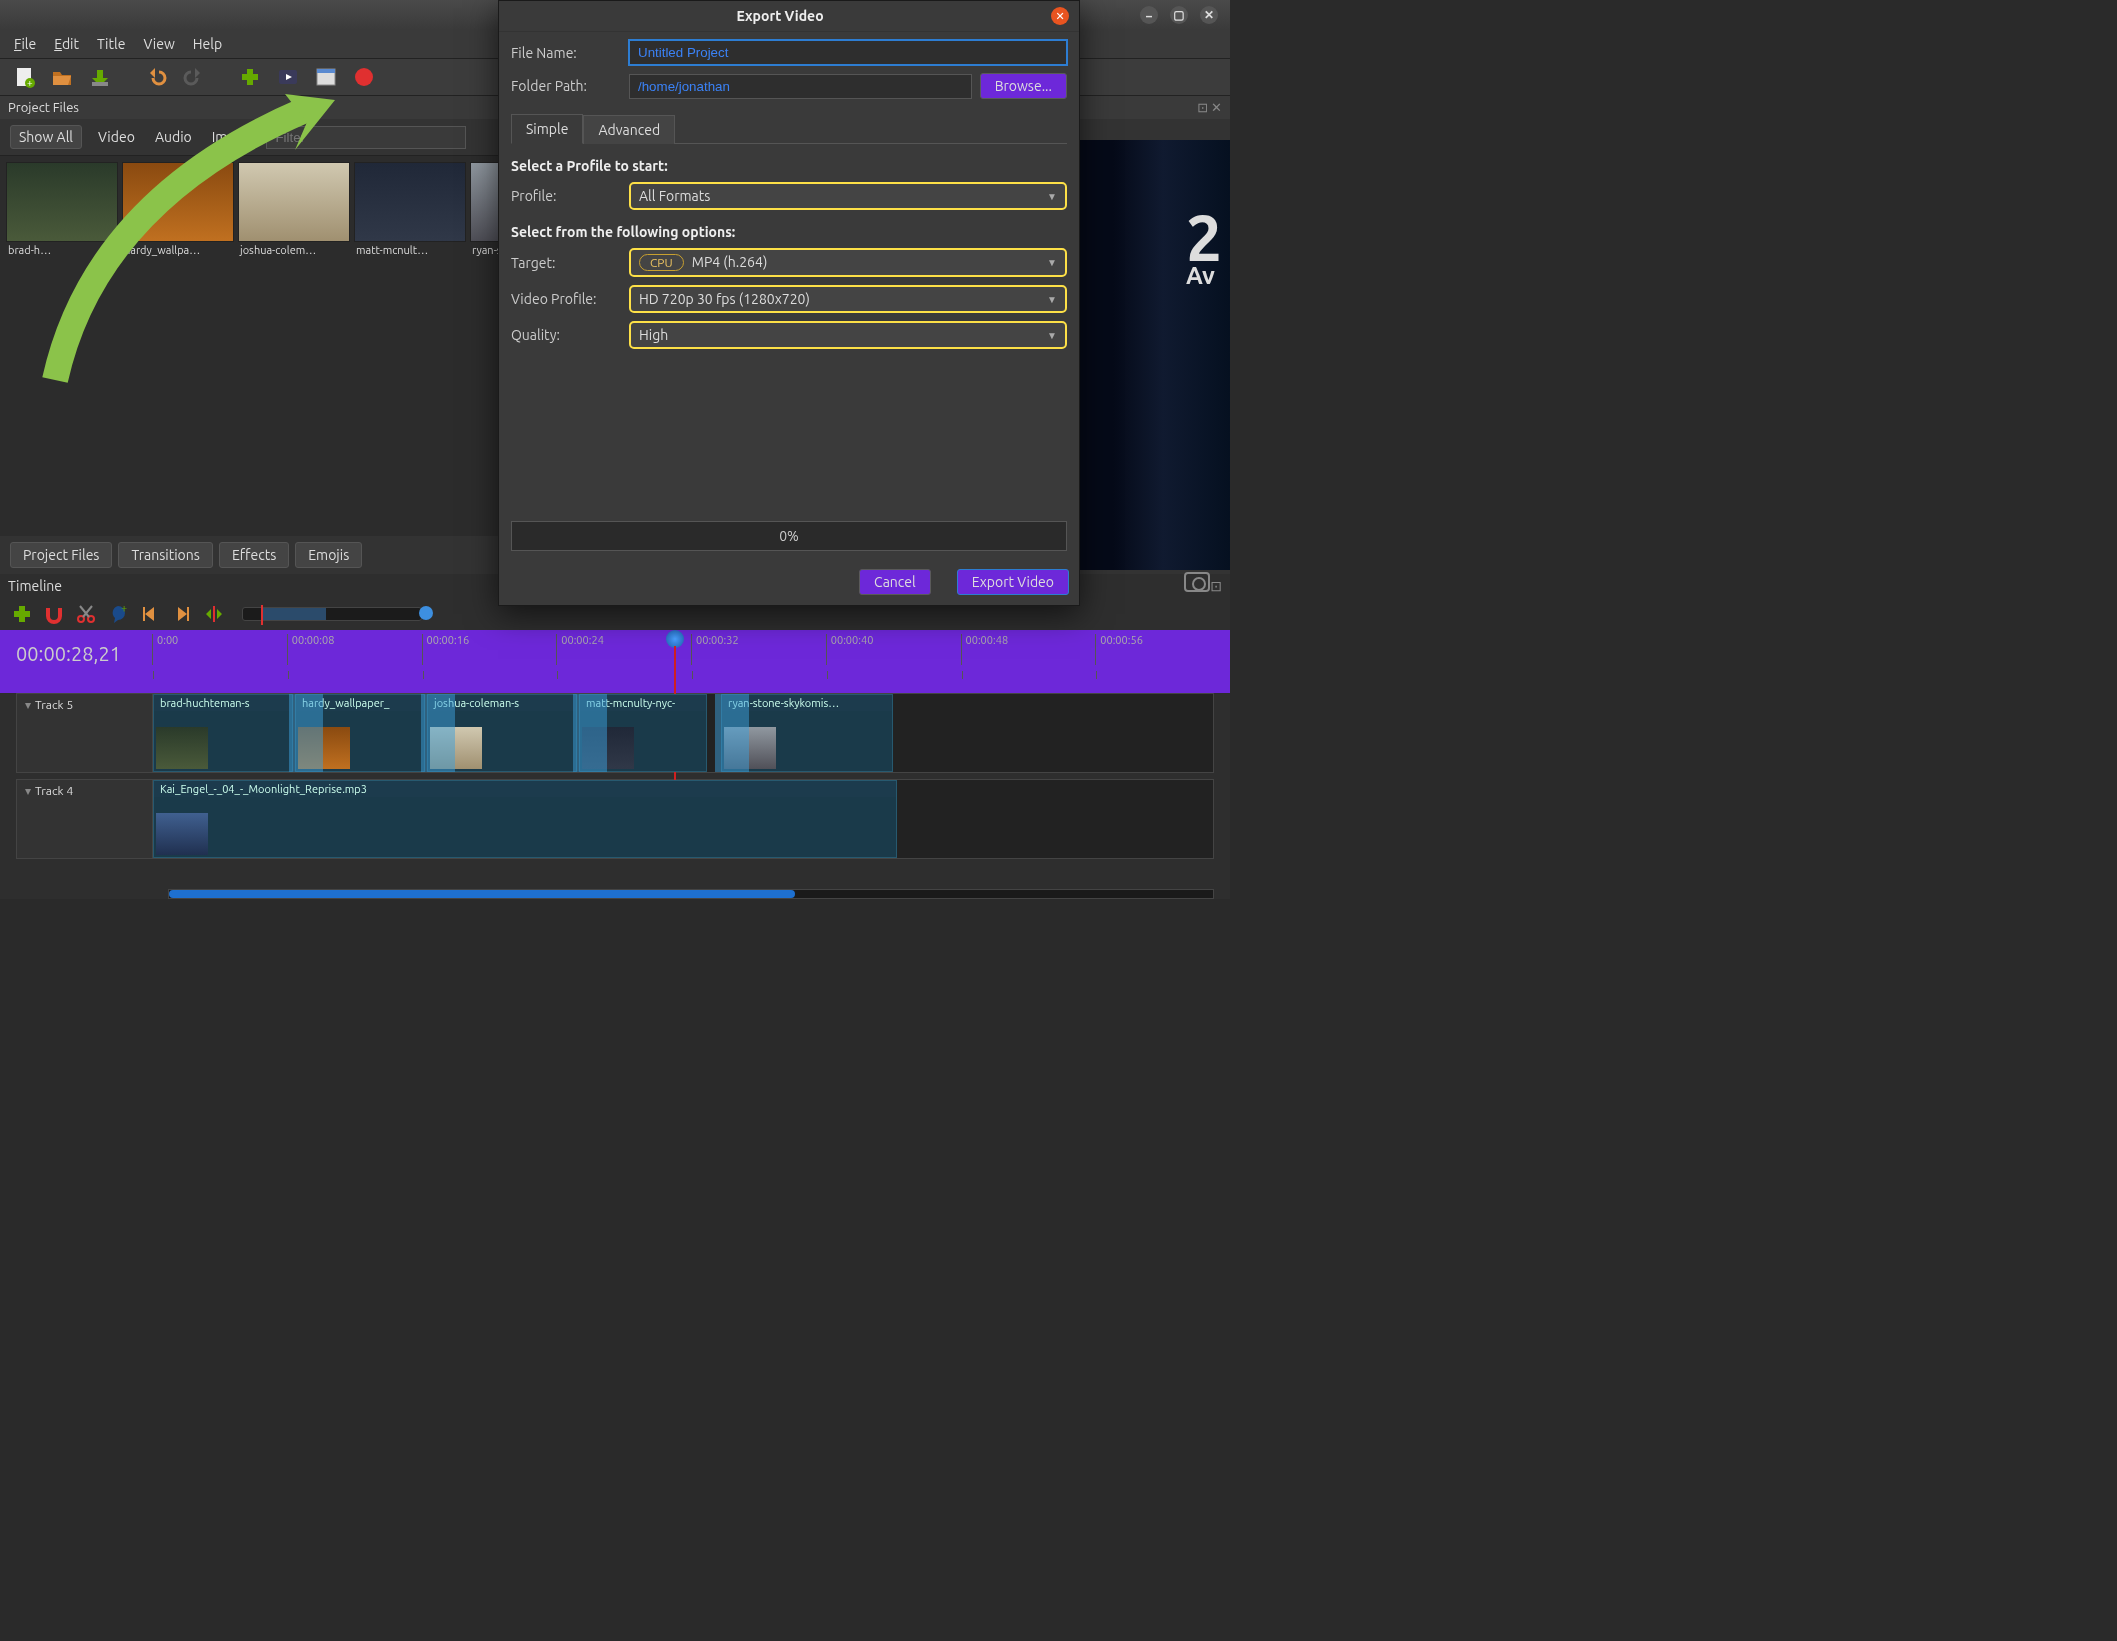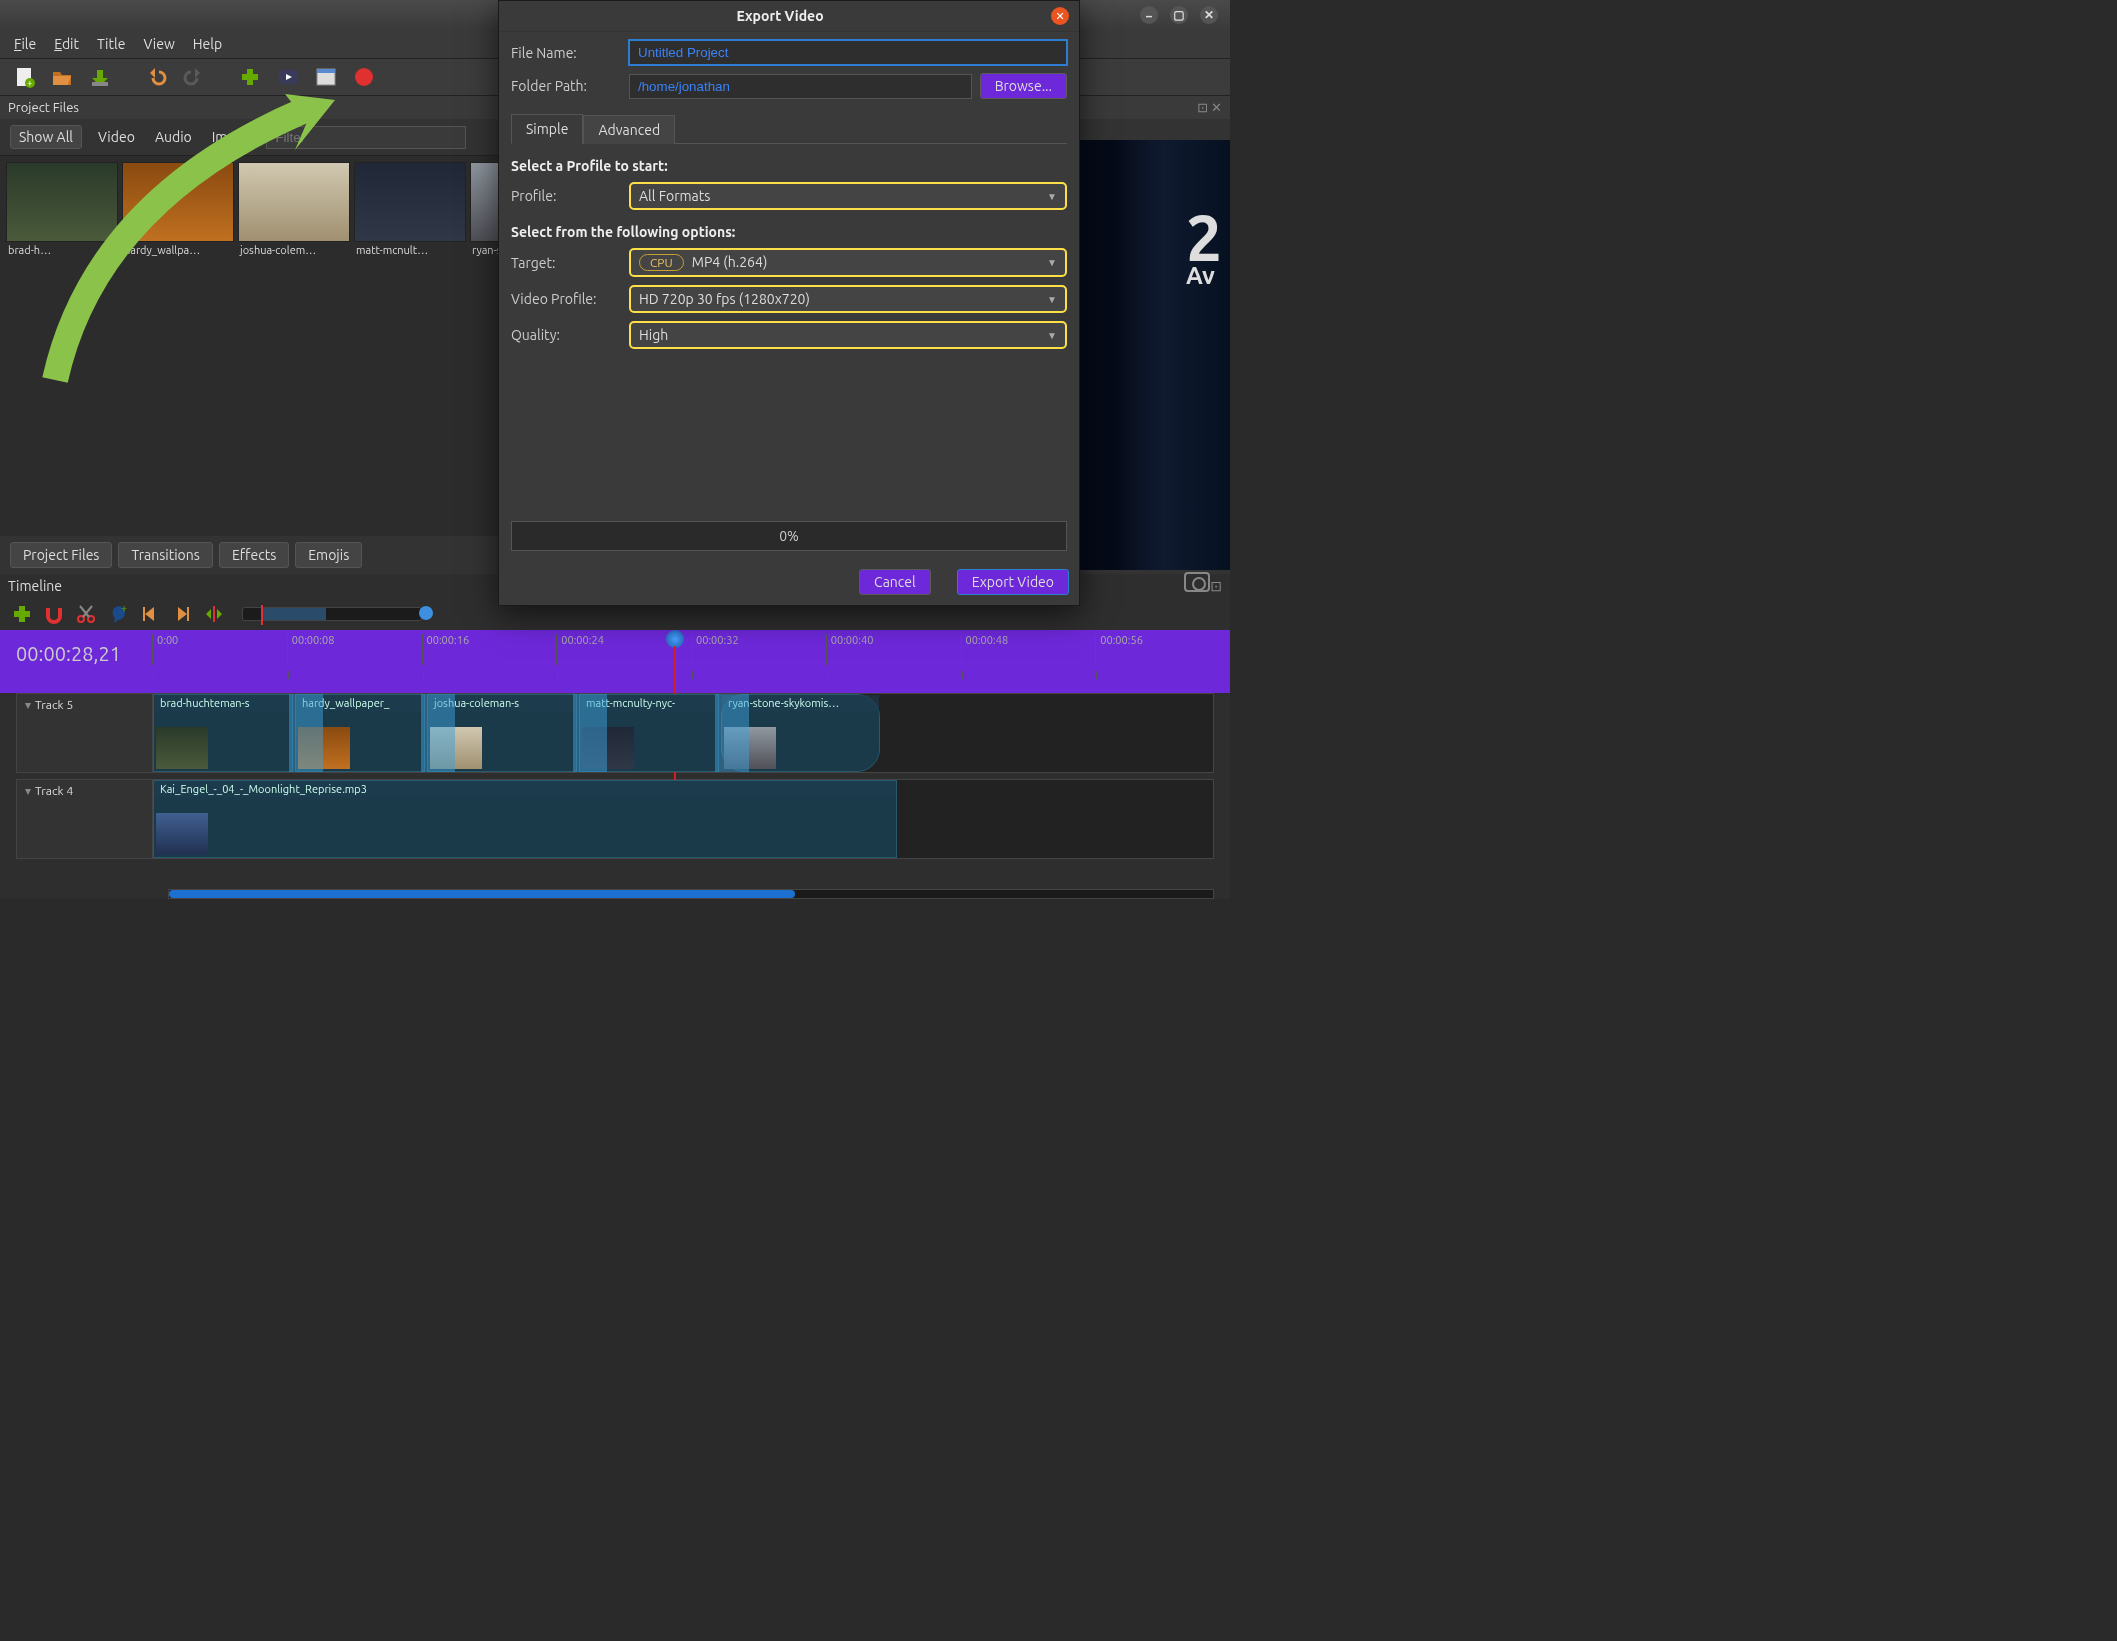--- a/index.html
+++ b/index.html
@@ -392,25 +392,25 @@
             <div class="cthumb" style="background:linear-gradient(#2a3a2a,#4a5a3a)"></div>
           </div>
           <div class="clip" style="left: 142px; width: 130px;">
             <div class="clabel">hardy_wallpaper_</div>
             <div class="cthumb" style="background:linear-gradient(#8a4a10,#c07020)"></div>
           </div>
           <div class="clip" style="left: 274px; width: 150px;">
             <div class="clabel">joshua-coleman-s</div>
             <div class="cthumb" style="background:linear-gradient(#d0c8b0,#a09070)"></div>
           </div>
-          <div class="clip" style="left: 426px; width: 140px;">
+          <div class="clip" style="left: 426px; width: 128px;">
             <div class="clabel">matt-mcnulty-nyc-</div>
             <div class="cthumb" style="background:linear-gradient(#202838,#303848)"></div>
           </div>
-          <div class="clip" style="left: 568px; width: 159px; border-radius: 23px;">
+          <div class="clip" style="left: 568px; width: 172px;">
             <div class="clabel">ryan-stone-skykomis…</div>
             <div class="cthumb" style="background:linear-gradient(#9098a0,#505058)"></div>
           </div>
           <div class="trans" style="left: 136px;"></div>
           <div class="trans" style="left: 268px;"></div>
           <div class="trans" style="left: 420px;"></div>
           <div class="trans" style="left: 562px;"></div>
         </div>
       </div>
       <div class="track">

